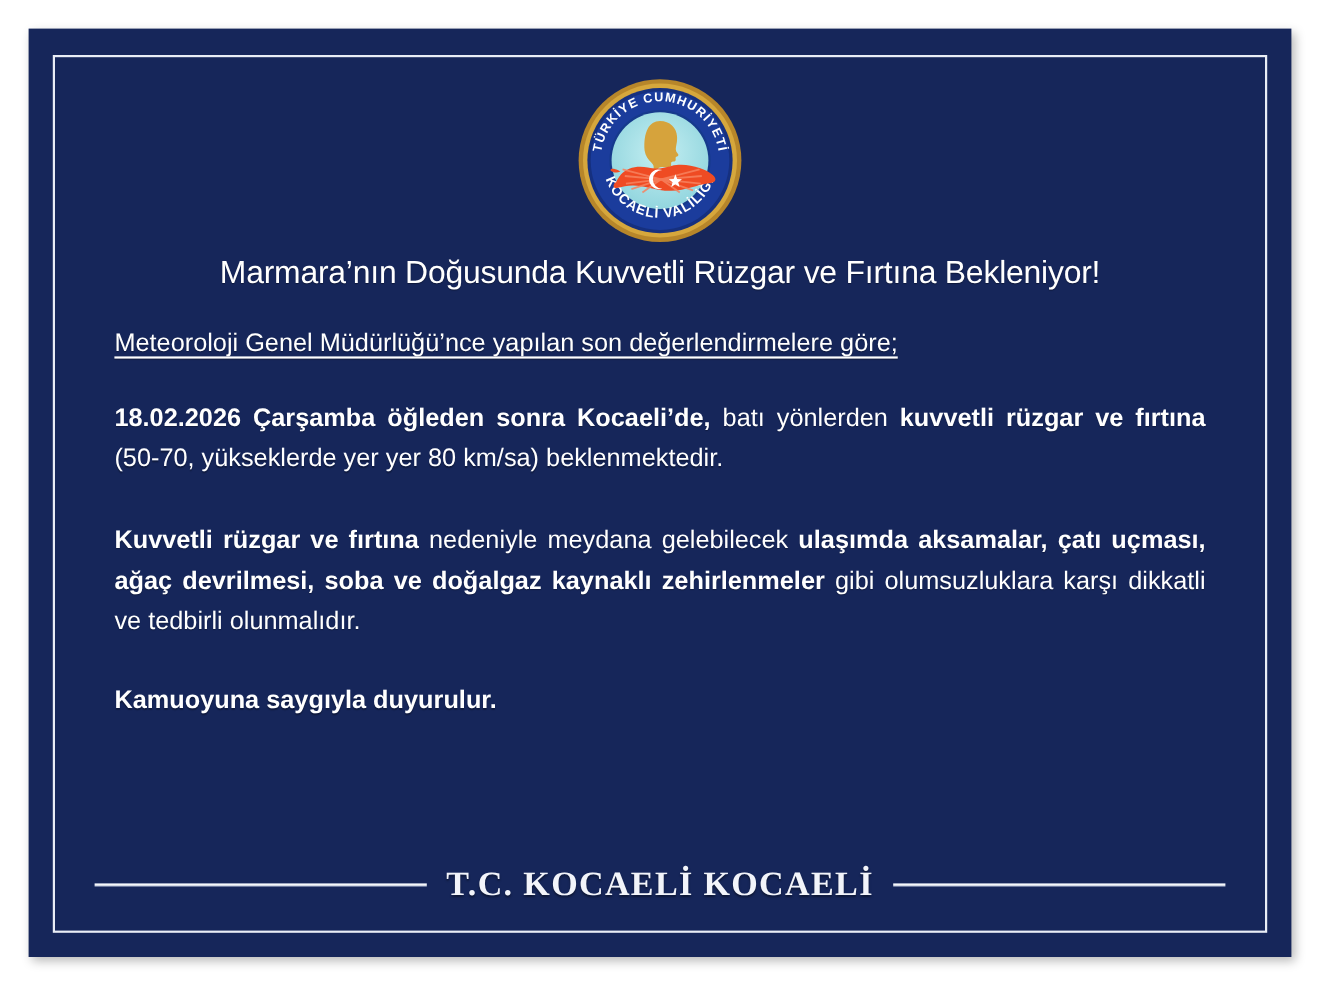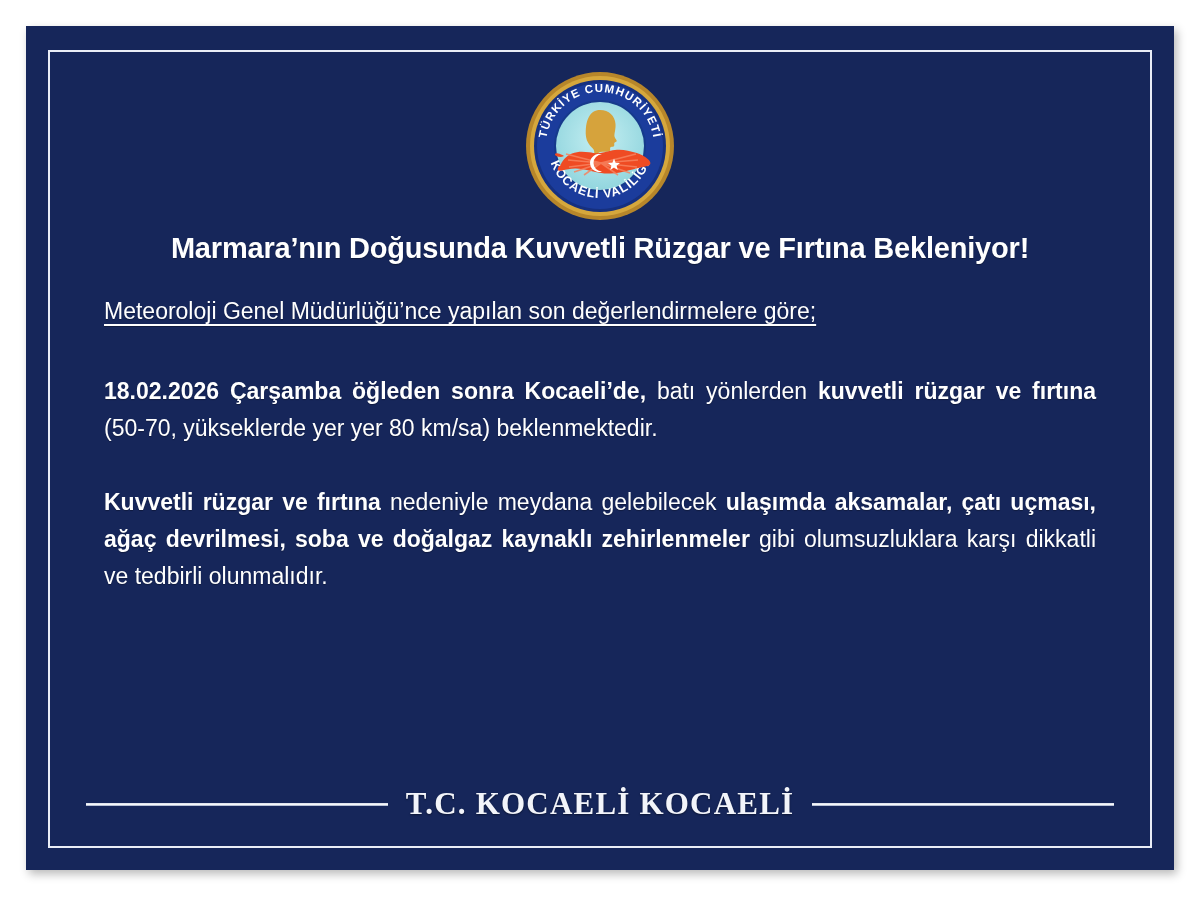--- a/index.html
+++ b/index.html
@@ -69,21 +69,21 @@
     height: 152px;
   }
   .seal svg { display: block; width: 152px; height: 152px; }
 
   
   .headline {
     margin: 0;
     text-align: center;
     color: #ffffff;
     font-size: 29px;
-    font-weight: bold;
+    font-weight: normal;
     letter-spacing: -0.2px;
     line-height: 1.15;
     padding-top: 6px;
     text-shadow: 0 1px 1px rgba(0,0,0,0.35);
   }
 
   
   .lead {
     margin: 32px 0 0 18px;
     color: #ffffff;
@@ -101,21 +101,21 @@
   }
   .para {
     color: #ffffff;
     font-size: 23px;
     line-height: 37px;
     text-align: justify;
     text-justify: inter-word;
     margin: 0;
     text-shadow: 0 1px 1px rgba(0,0,0,0.3);
   }
-  .para.p1 { margin-top: 46px; }
+  .para.p1 { margin-top: 34px; }
   .para.p2 { margin-top: 37px; }
   .para.p3 { margin-top: 35px; text-align: left; }
   .para b { font-weight: bold; }
 
   
   .footer {
     position: absolute;
     left: 36px;
     right: 36px;
     bottom: 24px;
@@ -210,20 +210,23 @@
         <div class="body-block">
 
           <p class="para p1">
             <b>18.02.2026 Çarşamba öğleden sonra Kocaeli’de,</b><span> batı yönlerden </span><b>kuvvetli rüzgar ve fırtına</b><span> (50-70, yükseklerde yer yer 80 km/sa) beklenmektedir.</span>
           </p>
 
           <p class="para p2">
             <b>Kuvvetli rüzgar ve fırtına</b><span> nedeniyle meydana gelebilecek </span><b>ulaşımda aksamalar, çatı uçması, ağaç devrilmesi, soba ve doğalgaz kaynaklı zehirlenmeler</b><span> gibi olumsuzluklara karşı dikkatli ve tedbirli olunmalıdır.</span>
           </p>
 
+          <p class="para p3">
+            <b>Kamuoyuna saygıyla duyurulur.</b>
+          </p>
 
         </div>
 
       </div>
 
       <div class="footer">
         <div class="rule"></div>
         <div class="org">T.C. KOCAELİ KOCAELİ</div>
         <div class="rule"></div>
       </div>

